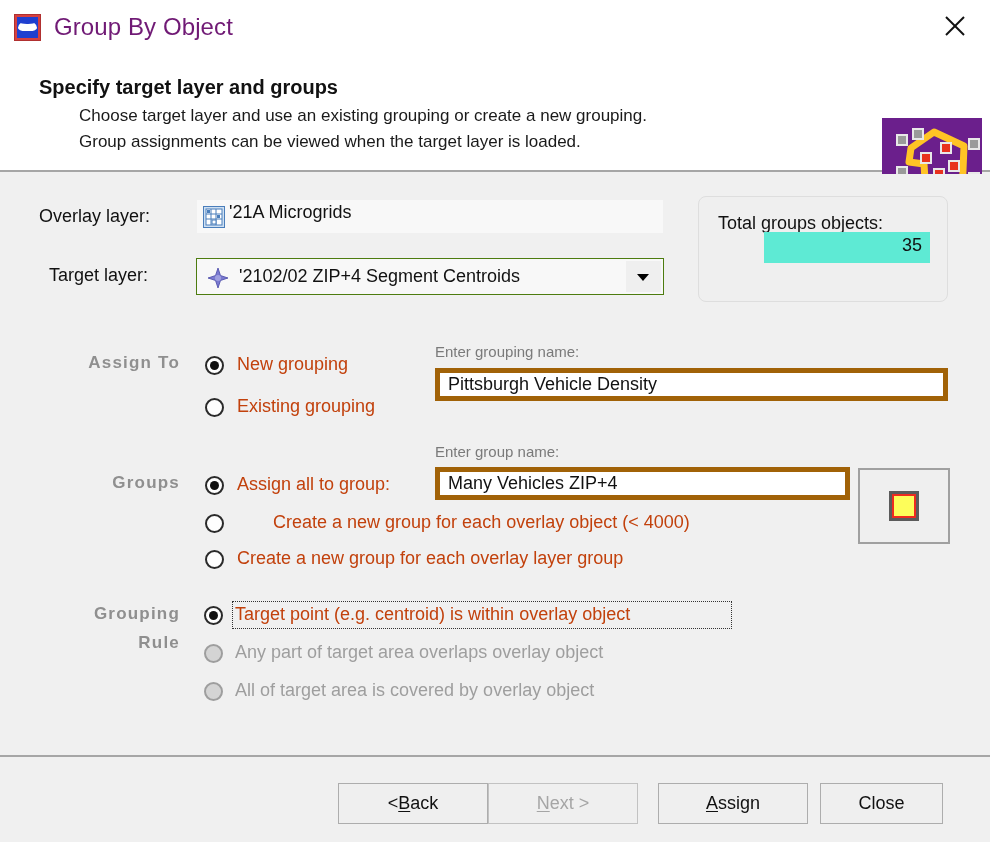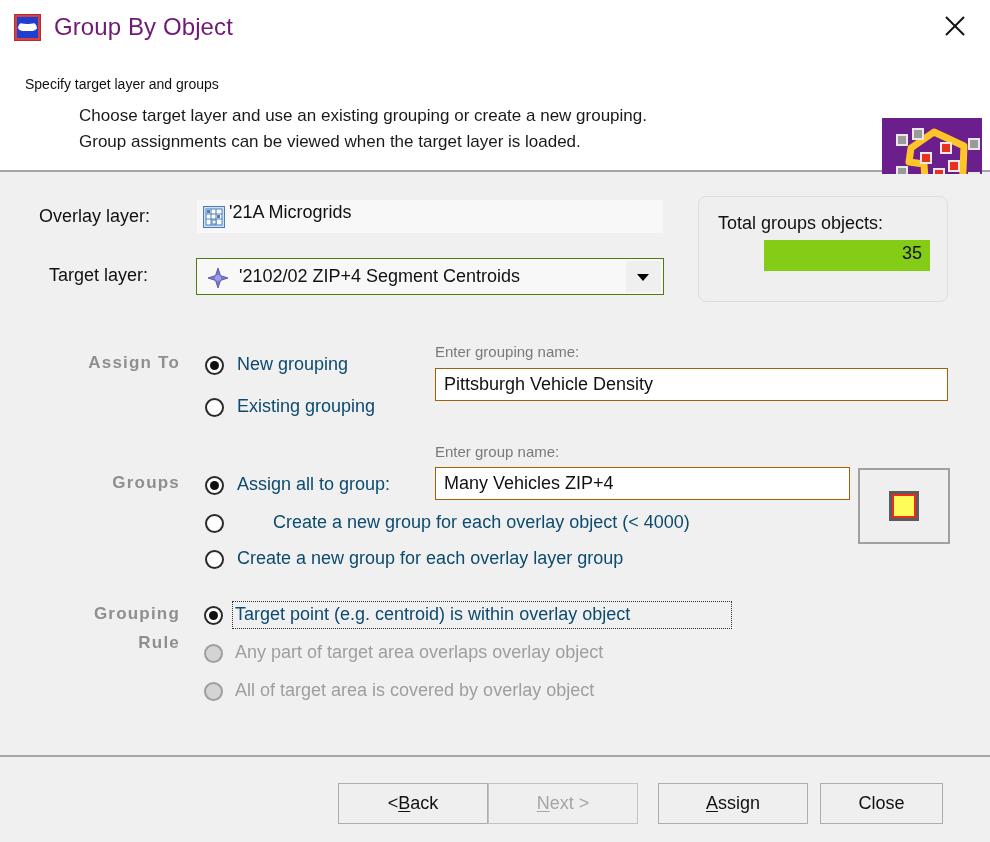--- a/index.html
+++ b/index.html
@@ -71,23 +71,23 @@
   .header {
     position: absolute;
     left: 0; top: 56px;
     width: 990px; height: 116px;
     background: #ffffff;
     border-bottom: 2px solid #a6a6a6;
     box-sizing: border-box;
   }
   .header-title {
     position: absolute;
-    left: 25px; top: 20px;
-    font-size: 14px;
-    font-weight: normal;
+    left: 39px; top: 20px;
+    font-size: 20px;
+    font-weight: bold;
     color: #111;
     white-space: nowrap;
   }
   .header-line1 {
     position: absolute;
     left: 79px; top: 50px;
     font-size: 17px;
     color: #1a1a1a;
     white-space: nowrap;
   }
@@ -206,23 +206,23 @@
   }
   .totals-label {
     position: absolute;
     left: 718px; top: 213px;
     font-size: 18px;
     color: #111;
     white-space: nowrap;
   }
   .totals-value-box {
     position: absolute;
-    left: 764px; top: 240px;
+    left: 764px; top: 232px;
     width: 166px; height: 31px;
-    background: #84cc16;
+    background: #5eead4;
     box-sizing: border-box;
   }
   .totals-value {
     position: absolute;
     right: 8px; top: 3px;
     font-size: 18px;
     color: #111;
   }
 
   
@@ -257,36 +257,36 @@
     border-radius: 50%;
     background: #111;
   }
   .radio.disabled {
     background: #d4d4d4;
     border-color: #9e9e9e;
   }
   .radio-label {
     position: absolute;
     font-size: 18px;
-    color: #0c4a6e;
+    color: #c2410c;
     white-space: nowrap;
   }
   .radio-label.disabled { color: #9e9e9e; }
 
   
   .field-caption {
     position: absolute;
     font-size: 15px;
     color: #7a7a7a;
     white-space: nowrap;
   }
   .text-input {
     position: absolute;
     background: #ffffff;
-    border: 1px solid #a16207;
+    border: 5px solid #a16207;
     box-sizing: border-box;
     font-size: 18px;
     color: #111;
     padding: 0 8px;
     font-family: "Liberation Sans", sans-serif;
     outline: none;
   }
 
   
   .color-btn {

